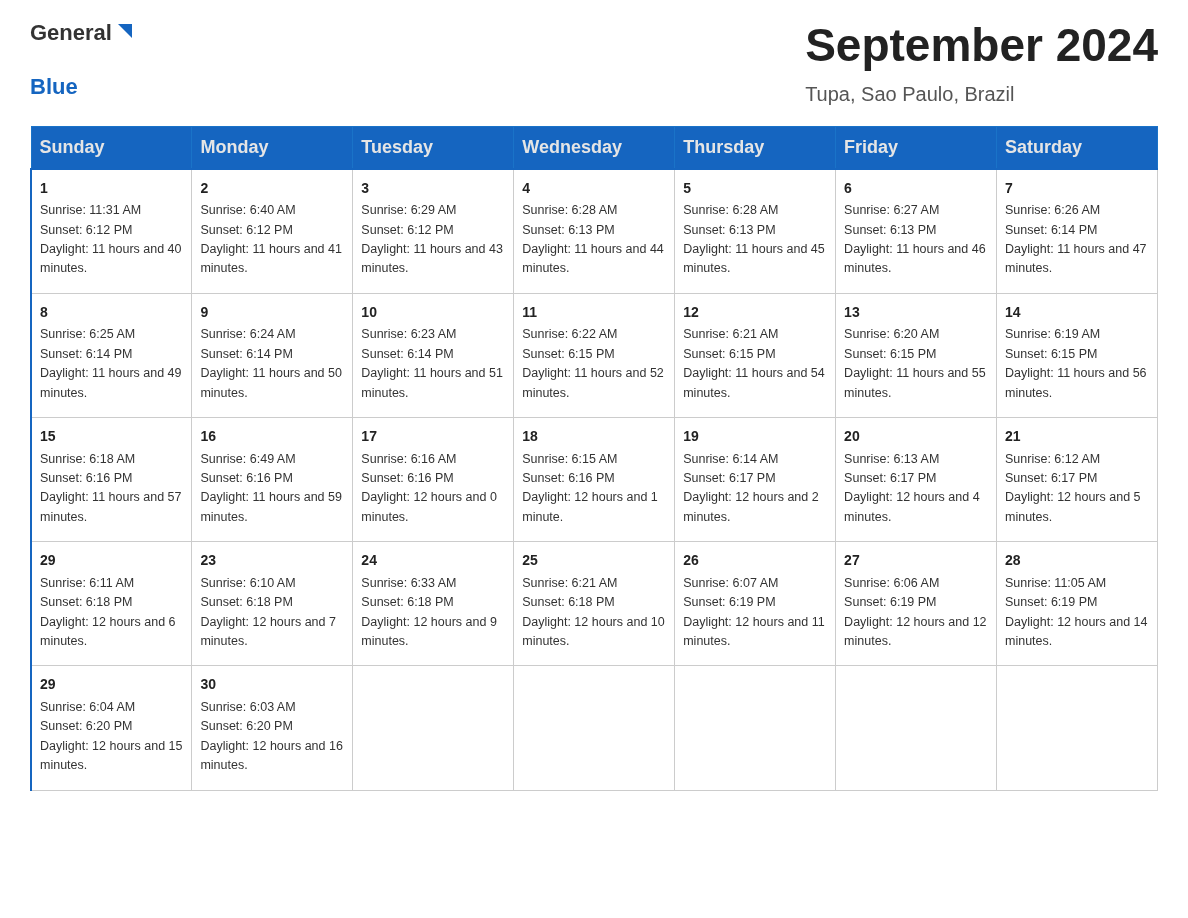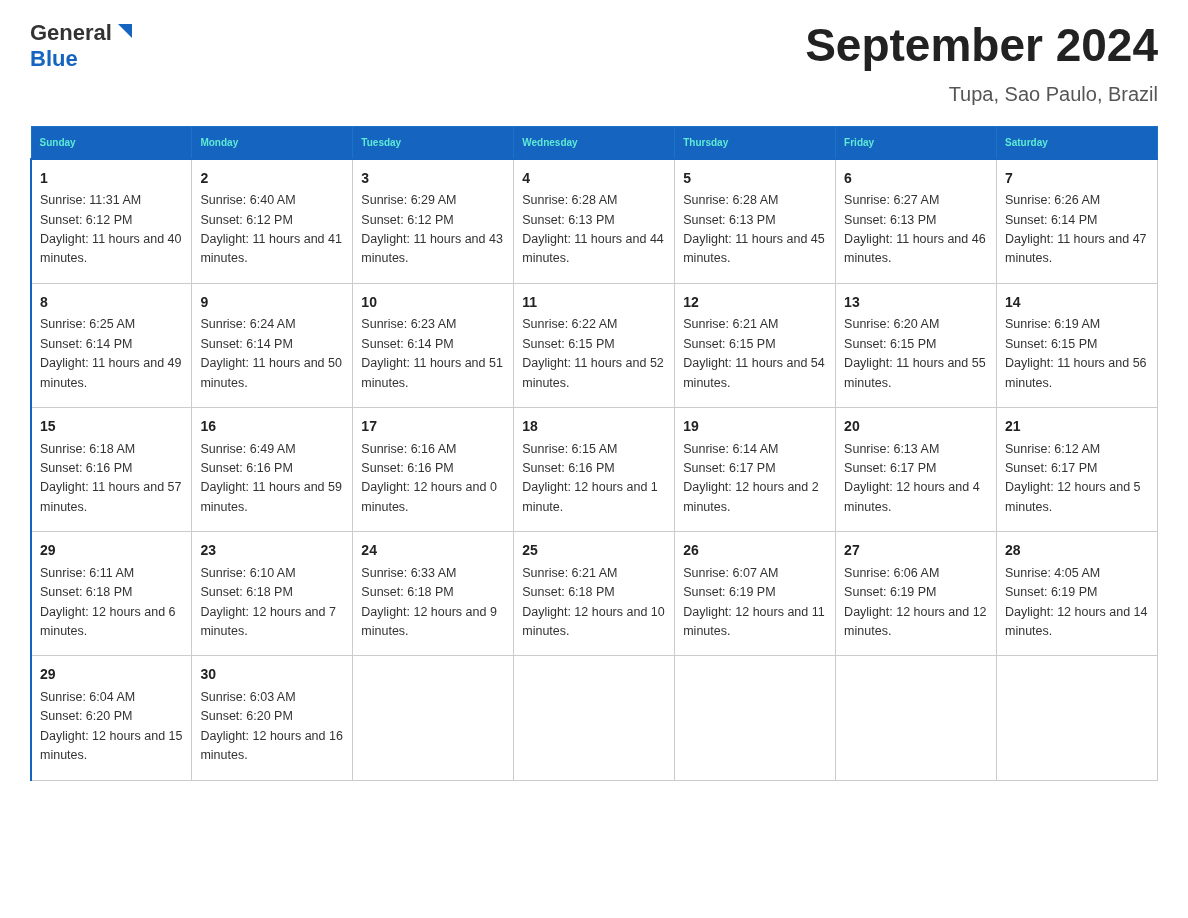--- a/index.html
+++ b/index.html
@@ -20,42 +20,42 @@
       font-weight: bold;
       color: #333;
     }
     .logo-text-blue {
       font-size: 22px;
       font-weight: bold;
       color: #1565c0;
       margin-top: 44px;
     }
     .title-block {
-      text-align: right;
+      text-align: left;
     }
     .month-year {
       font-size: 46px;
       font-weight: bold;
       color: #222;
       line-height: 1.1;
     }
     .location {
       font-size: 20px;
       color: #555;
       margin-top: 12px;
     }
     .calendar {
       width: 100%;
       border-collapse: collapse;
       border: 1px solid #ccc;
     }
     .calendar thead tr th {
       background: #1565c0;
-      color: #5eead4;
-      font-size: 10px;
+      color: #e5e5e5;
+      font-size: 18px;
       font-weight: bold;
       padding: 10px 8px;
       text-align: left;
       border: 1px solid #1a73c8;
     }
     .calendar tbody tr td {
       vertical-align: top;
       padding: 8px 8px 14px 8px;
       border: 1px solid #ccc;
       font-size: 12.5px;
@@ -80,20 +80,21 @@
     .empty-cell {
       background: #fff;
     }
     .calendar tbody tr:first-child td {
       border-top: 2px solid #1565c0;
     }
     .logo-wrap {
       display: flex;
       flex-direction: column;
       align-items: flex-start;
+      gap: 28px;
     }
     .logo-line1 {
       display: flex;
       align-items: center;
     }
   </style>
 </head>
 <body>
 
 <div class="header">
@@ -157,21 +158,21 @@
         <td><span class="day-num">20</span><span class="day-info">Sunrise: 6:13 AM</span><br><span class="day-info">Sunset: 6:17 PM</span><br><span class="day-info">Daylight: 12 hours and 4 minutes.</span></td>
         <td><span class="day-num">21</span><span class="day-info">Sunrise: 6:12 AM</span><br><span class="day-info">Sunset: 6:17 PM</span><br><span class="day-info">Daylight: 12 hours and 5 minutes.</span></td>
       </tr>
       <tr>
         <td><span class="day-num">29</span><span class="day-info">Sunrise: 6:11 AM</span><br><span class="day-info">Sunset: 6:18 PM</span><br><span class="day-info">Daylight: 12 hours and 6 minutes.</span></td>
         <td><span class="day-num">23</span><span class="day-info">Sunrise: 6:10 AM</span><br><span class="day-info">Sunset: 6:18 PM</span><br><span class="day-info">Daylight: 12 hours and 7 minutes.</span></td>
         <td><span class="day-num">24</span><span class="day-info">Sunrise: 6:33 AM</span><br><span class="day-info">Sunset: 6:18 PM</span><br><span class="day-info">Daylight: 12 hours and 9 minutes.</span></td>
         <td><span class="day-num">25</span><span class="day-info">Sunrise: 6:21 AM</span><br><span class="day-info">Sunset: 6:18 PM</span><br><span class="day-info">Daylight: 12 hours and 10 minutes.</span></td>
         <td><span class="day-num">26</span><span class="day-info">Sunrise: 6:07 AM</span><br><span class="day-info">Sunset: 6:19 PM</span><br><span class="day-info">Daylight: 12 hours and 11 minutes.</span></td>
         <td><span class="day-num">27</span><span class="day-info">Sunrise: 6:06 AM</span><br><span class="day-info">Sunset: 6:19 PM</span><br><span class="day-info">Daylight: 12 hours and 12 minutes.</span></td>
-        <td><span class="day-num">28</span><span class="day-info">Sunrise: 4:05 AM</span><br><span class="day-info">Sunset: 6:19 PM</span><br><span class="day-info">Daylight: 12 hours and 14 minutes.</span></td>
+        <td><span class="day-num">28</span><span class="day-info">Sunrise: 11:05 AM</span><br><span class="day-info">Sunset: 6:19 PM</span><br><span class="day-info">Daylight: 12 hours and 14 minutes.</span></td>
       </tr>
       <tr>
         <td><span class="day-num">29</span><span class="day-info">Sunrise: 6:04 AM</span><br><span class="day-info">Sunset: 6:20 PM</span><br><span class="day-info">Daylight: 12 hours and 15 minutes.</span></td>
         <td><span class="day-num">30</span><span class="day-info">Sunrise: 6:03 AM</span><br><span class="day-info">Sunset: 6:20 PM</span><br><span class="day-info">Daylight: 12 hours and 16 minutes.</span></td>
         <td class="empty-cell"></td>
         <td class="empty-cell"></td>
         <td class="empty-cell"></td>
         <td class="empty-cell"></td>
         <td class="empty-cell"></td>
       </tr>

